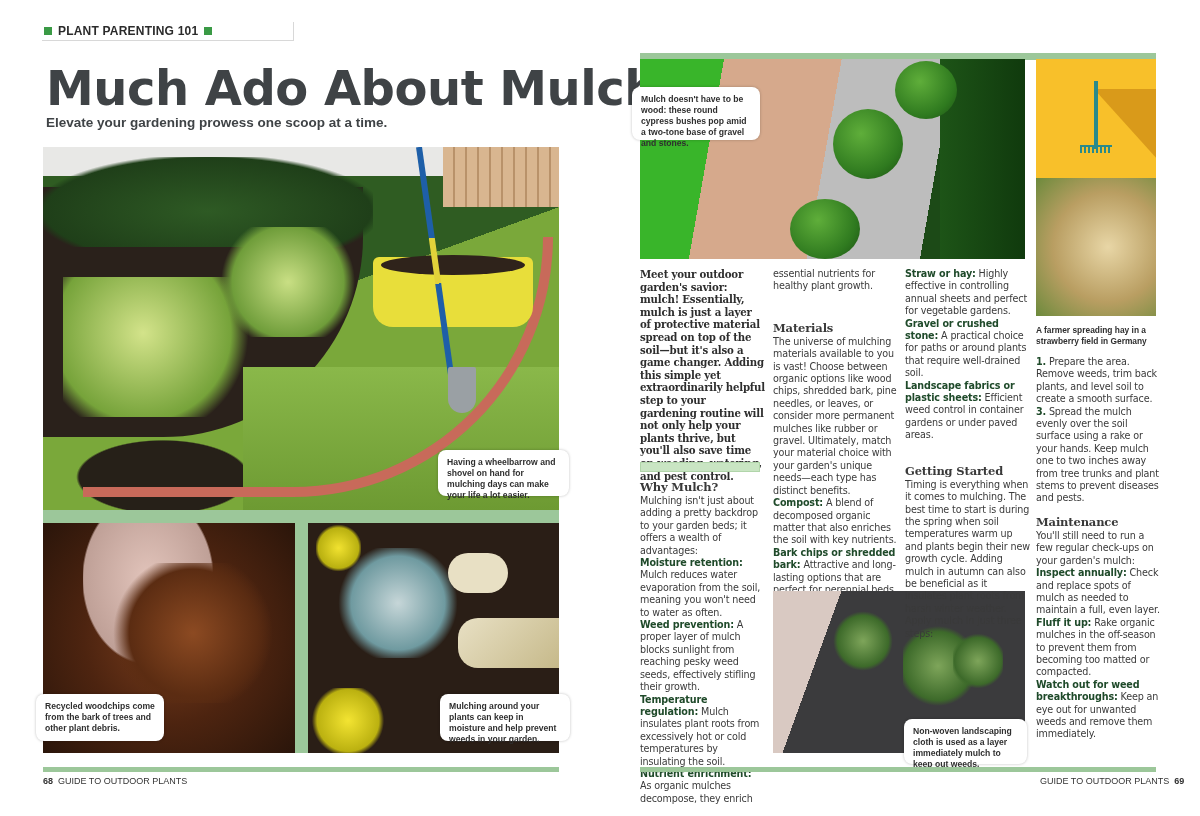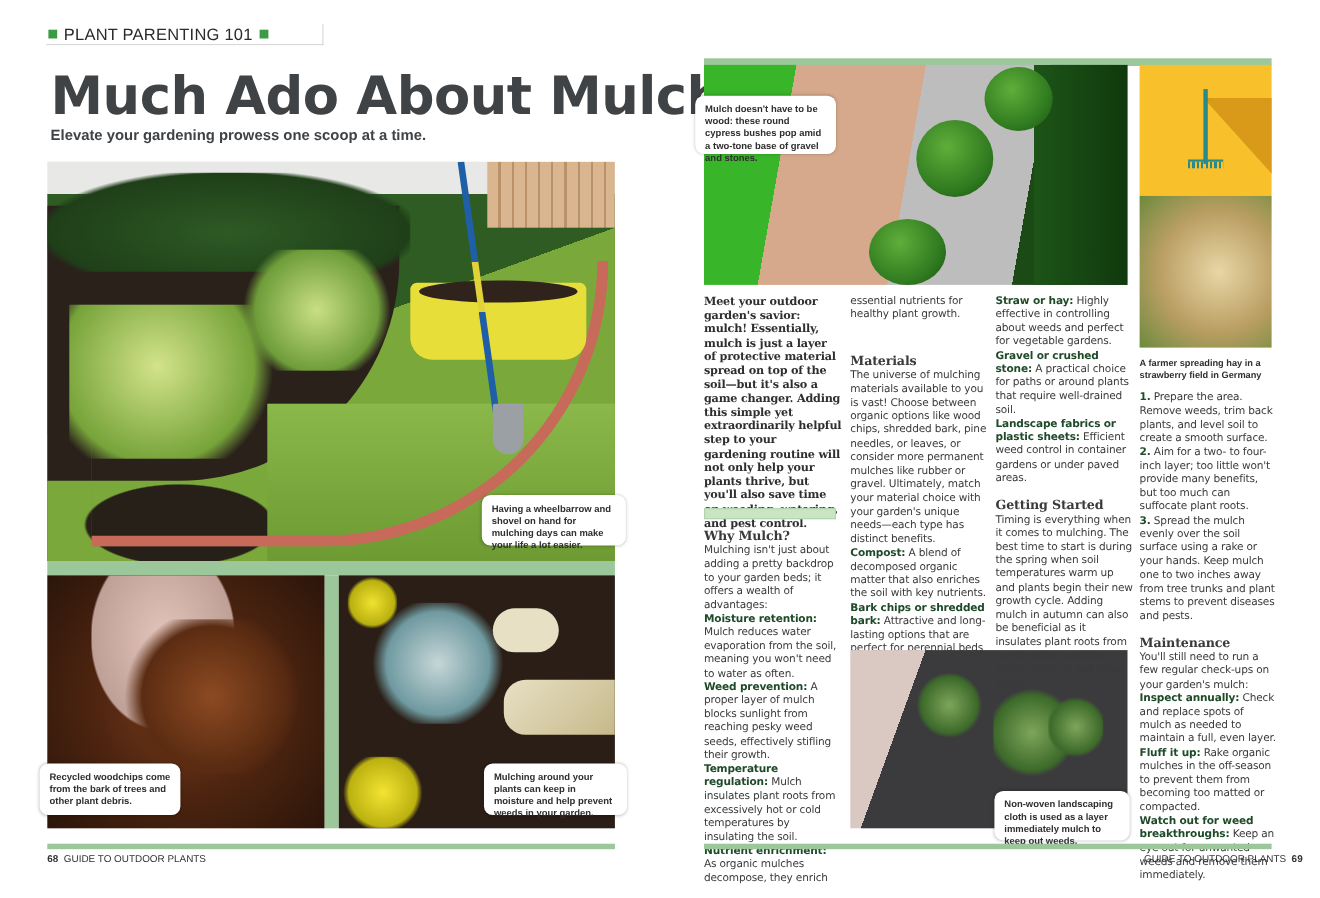--- a/index.html
+++ b/index.html
@@ -4,21 +4,21 @@
 <style>
   * { box-sizing: border-box; margin: 0; padding: 0; }
   html, body { width: 1200px; height: 816px; background: #ffffff; overflow: hidden; }
   body { position: relative; font-family: "Liberation Sans", sans-serif; color: #333; }
 
   .abs { position: absolute; }
 
   
   .section-label { left: 42px; top: 22px; width: 252px; height: 19px; border-bottom: 1px solid #d8d8d8; border-right: 1px solid #d8d8d8; display: flex; align-items: center; gap: 6px; padding-left: 2px; }
   .sq { width: 8px; height: 8px; background: #3a9a45; display: inline-block; }
-  .section-label span.txt { font-size: 15px; font-weight: normal; letter-spacing: 0.2px; color: #2b2b2b; }
+  .section-label span.txt { font-size: 12px; font-weight: bold; letter-spacing: 0.2px; color: #2b2b2b; }
 
   .title { left: 46px; top: 60px; font-size: 48px; font-weight: bold; color: #3f4346; letter-spacing: -0.5px; line-height: 56px; font-family: "DejaVu Sans", sans-serif; }
   .subtitle { left: 46px; top: 115px; font-size: 13.5px; font-weight: bold; color: #3f4346; font-family: "Liberation Sans", sans-serif; }
 
   
   .photo { overflow: hidden; }
   .photo-hero { left: 43px; top: 147px; width: 516px; height: 363px;
     background:
       radial-gradient(ellipse 140px 60px at 120px 330px, #262018 60%, transparent 62%),
       linear-gradient(160deg, transparent 0 45%, #7aa83a 45% 100%),
@@ -181,30 +181,29 @@
 </div>
 
 <div class="abs photo photo-cloth">
   <div class="abs cloth-row" style="left:60px;top:20px;width:60px;height:60px"></div>
   <div class="abs cloth-row" style="left:130px;top:30px;width:70px;height:90px"></div>
   <div class="abs cloth-row" style="left:180px;top:40px;width:50px;height:60px"></div>
 </div>
 <div class="abs caption cap-cloth">Non-woven landscaping cloth is used as a layer immediately mulch to keep out weeds.</div>
 
 <div class="abs col col3">
-  <p><span class="term">Straw or hay:</span><span> Highly effective in controlling about weeds and perfect for vegetable gardens.</span></p>
+  <p><span class="term">Straw or hay:</span><span> Highly effective in controlling annual sheets and perfect for vegetable gardens.</span></p>
   <p><span class="term">Gravel or crushed stone:</span><span> A practical choice for paths or around plants that require well-drained soil.</span></p>
   <p><span class="term">Landscape fabrics or plastic sheets:</span><span> Efficient weed control in container gardens or under paved areas.</span></p>
-  <div class="h3" style="margin-top:10px">Getting Started</div>
+  <div class="h3" style="margin-top:22px">Getting Started</div>
   <p>Timing is everything when it comes to mulching. The best time to start is during the spring when soil temperatures warm up and plants begin their new growth cycle. Adding mulch in autumn can also be beneficial as it insulates plant roots from harsh winter weather. Apply mulch in just three steps:</p>
 </div>
 
 <div class="abs col col4">
   <p><span class="num">1.</span><span> Prepare the area. Remove weeds, trim back plants, and level soil to create a smooth surface.</span></p>
-  <p><span class="num">2.</span><span> Aim for a two- to four-inch layer; too little won't provide many benefits, but too much can suffocate plant roots.</span></p>
   <p><span class="num">3.</span><span> Spread the mulch evenly over the soil surface using a rake or your hands. Keep mulch one to two inches away from tree trunks and plant stems to prevent diseases and pests.</span></p>
   <div class="h3" style="margin-top:10px">Maintenance</div>
   <p>You'll still need to run a few regular check-ups on your garden's mulch:</p>
   <p><span class="term">Inspect annually:</span><span> Check and replace spots of mulch as needed to maintain a full, even layer.</span></p>
   <p><span class="term">Fluff it up:</span><span> Rake organic mulches in the off-season to prevent them from becoming too matted or compacted.</span></p>
   <p><span class="term">Watch out for weed breakthroughs:</span><span> Keep an eye out for unwanted weeds and remove them immediately.</span></p>
 </div>
 
 <div class="abs foot-bar-l"></div>
 <div class="abs foot-bar-r"></div>

